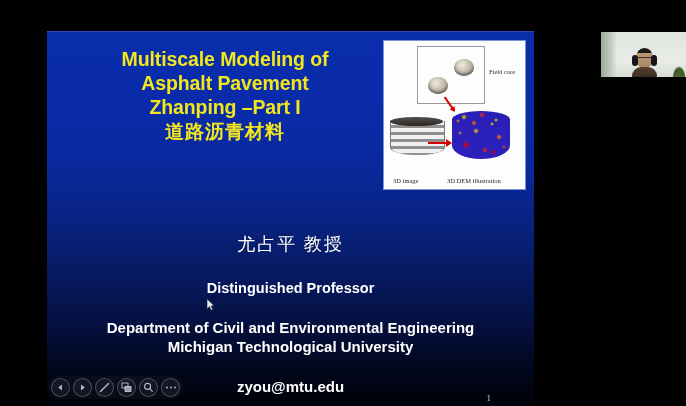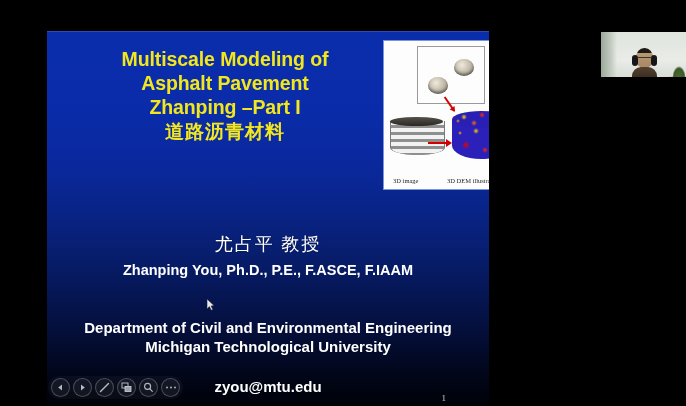--- a/index.html
+++ b/index.html
@@ -21,21 +21,21 @@
     position: absolute;
     inset: 0;
     background: #000000;
   }
 
   
   #slide {
     position: absolute;
     left: 47px;
     top: 31px;
-    width: 442px;
+    width: 487px;
     height: 375px;
     background: linear-gradient(180deg,
         #0a2dab 0%,
         #0a2cab 18%,
         #0a29a0 33%,
         #092487 48%,
         #071c68 62%,
         #05134a 74%,
         #030b2c 85%,
         #010516 93%,
@@ -362,21 +362,21 @@
       <div class="cyl-dem">
         <div class="body"></div>
         <div class="top"></div>
       </div>
 
       <div class="fig-label" id="label-3d-image">3D image</div>
       <div class="fig-label" id="label-3d-dem">3D DEM illustration</div>
     </div>
 
     <div class="speaker-cn">尤占平  教授</div>
-    <div class="center-line" id="speaker-credentials">Zhanping You, Ph.D., P.E., F.ASCE, F.IAAM</div>
+    <div class="center-line" id="speaker-title">Distinguished Professor</div>
 
     <div class="center-line" id="university-line">Michigan Technological University</div>
     <div class="center-line" id="dept-line">Department of Civil and Environmental Engineering</div>
 
     <div class="center-line" id="email-line">zyou@mtu.edu</div>
 
     <div id="page-number">1</div>
 
     <div id="mouse-cursor">
       <svg width="8" height="12" viewBox="0 0 8 12">

